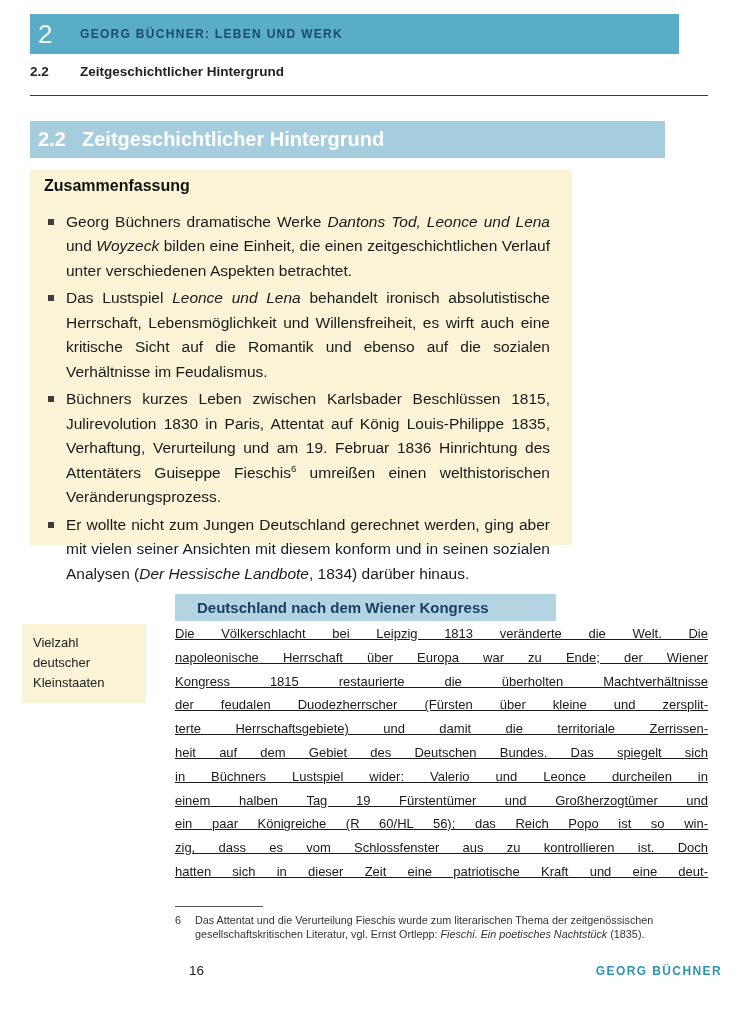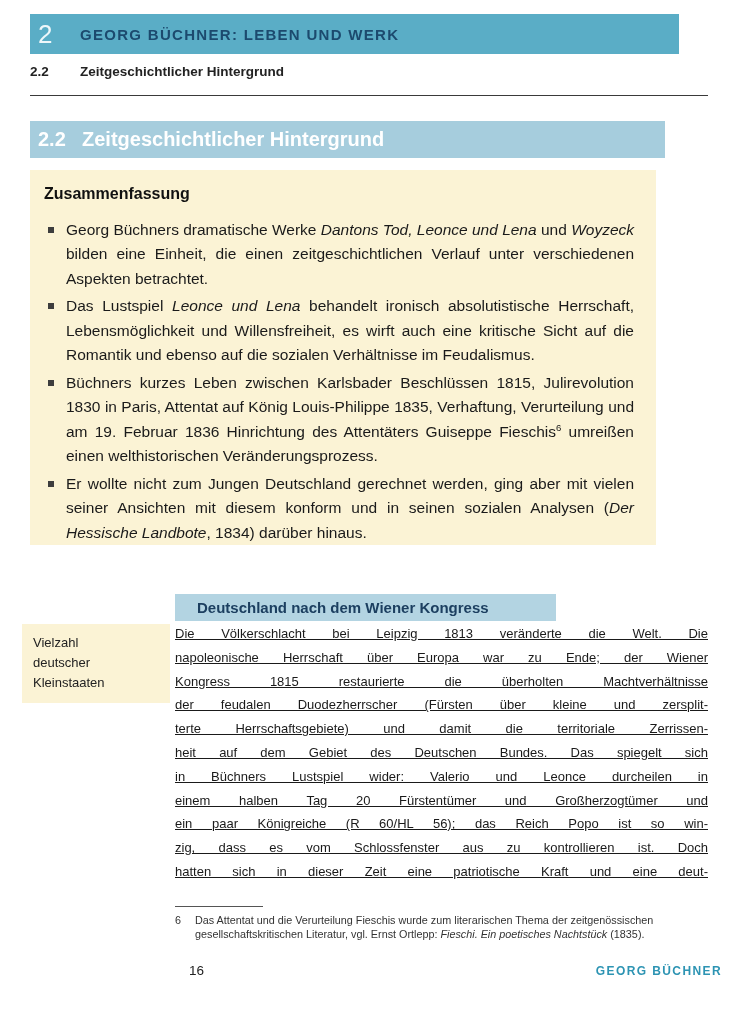--- a/index.html
+++ b/index.html
@@ -20,21 +20,21 @@
   .chapter-bar {
     position: absolute; left: 30px; top: 14px; width: 649px; height: 40px;
     background: #5aadc6;
     display: flex; align-items: center;
   }
   .chapter-num {
     width: 50px; padding-left: 8px;
     font-size: 26px; font-weight: 400; color: #eef7fa;
   }
   .chapter-title {
-    font-size: 15px; font-weight: 700; letter-spacing: 1.3px; color: #1c4a6e;
+    font-size: 12px; font-weight: 700; letter-spacing: 1.3px; color: #1c4a6e;
   }
 
   
   .breadcrumb {
     position: absolute; left: 30px; top: 64px;
     font-size: 13.5px; font-weight: 700; color: #222;
   }
   .breadcrumb .bc-num { display: inline-block; width: 50px; }
   .header-rule {
     position: absolute; left: 30px; top: 95px; width: 678px; height: 1px;
@@ -45,23 +45,23 @@
   .section-banner {
     position: absolute; left: 30px; top: 121px; width: 635px; height: 37px;
     background: #a6cddd; color: #ffffff;
     display: flex; align-items: center;
     font-weight: 700; font-size: 20px;
   }
   .section-banner .sec-num { padding-left: 8px; width: 52px; }
 
   
   .summary-box {
-    position: absolute; left: 30px; top: 170px; width: 626px; height: 375px;
+    position: absolute; left: 30px; top: 170px; width: 542px; height: 375px;
     background: #fbf3d5;
-    padding: 15px 22px 14px 14px;
+    padding: 7px 22px 14px 14px;
   }
   .summary-heading { font-size: 16px; font-weight: 700; color: #111; margin-bottom: 15px; }
   .summary-list { list-style: none; }
   .summary-bullet { display: flex; margin-bottom: 3px; }
   .bullet-square {
     flex: 0 0 auto; width: 6px; height: 6px; background: #3d3d3d;
     margin: 9px 12px 0 4px;
   }
   .bullet-text {
     flex: 1 1 auto; font-size: 15.5px; line-height: 1.58; color: #1a1a1a;
@@ -71,21 +71,21 @@
   
   .subsection-heading {
     position: absolute; left: 175px; top: 594px; width: 381px; height: 27px;
     background: #b3d4e2; color: #1c3f60;
     font-size: 15px; font-weight: 700;
     display: flex; align-items: center; padding-left: 22px;
   }
 
   
   .margin-note {
-    position: absolute; left: 22px; top: 624px; width: 148px;
+    position: absolute; left: 22px; top: 624px; width: 124px;
     background: #fbf3d5; padding: 9px 8px 10px 11px;
     font-size: 13px; line-height: 1.55; color: #222;
   }
 
   
   .body-text {
     position: absolute; left: 175px; top: 622px; width: 533px;
     font-size: 13px; line-height: 23.8px; color: #1a1a1a; text-decoration: underline;
   }
   .body-line { text-align: justify; text-align-last: justify; white-space: normal; }
@@ -162,21 +162,21 @@
   </aside>
 
   <div class="body-text">
     <div class="body-line">Die Völkerschlacht bei Leipzig 1813 veränderte die Welt. Die</div>
     <div class="body-line">napoleonische Herrschaft über Europa war zu Ende; der Wiener</div>
     <div class="body-line">Kongress 1815 restaurierte die überholten Machtverhältnisse</div>
     <div class="body-line">der feudalen Duodezherrscher (Fürsten über kleine und zersplit-</div>
     <div class="body-line">terte Herrschaftsgebiete) und damit die territoriale Zerrissen-</div>
     <div class="body-line">heit auf dem Gebiet des Deutschen Bundes. Das spiegelt sich</div>
     <div class="body-line">in Büchners Lustspiel wider: Valerio und Leonce durcheilen in</div>
-    <div class="body-line">einem halben Tag 20 Fürstentümer und Großherzogtümer und</div>
+    <div class="body-line">einem halben Tag 19 Fürstentümer und Großherzogtümer und</div>
     <div class="body-line">ein paar Königreiche (R 60/HL 56); das Reich Popo ist so win-</div>
     <div class="body-line">zig, dass es vom Schlossfenster aus zu kontrollieren ist. Doch</div>
     <div class="body-line">hatten sich in dieser Zeit eine patriotische Kraft und eine deut-</div>
   </div>
 
   <div class="footnote-rule"></div>
   <div class="footnote">
     <span class="fn-num">6</span>
     <span class="fn-text"><span>Das Attentat und die Verurteilung Fieschis wurde zum literarischen Thema der zeitgenössischen gesellschaftskritischen Literatur, vgl. Ernst Ortlepp: </span><span class="it">Fieschi. Ein poetisches Nachtstück</span><span> (1835).</span></span>
   </div>

